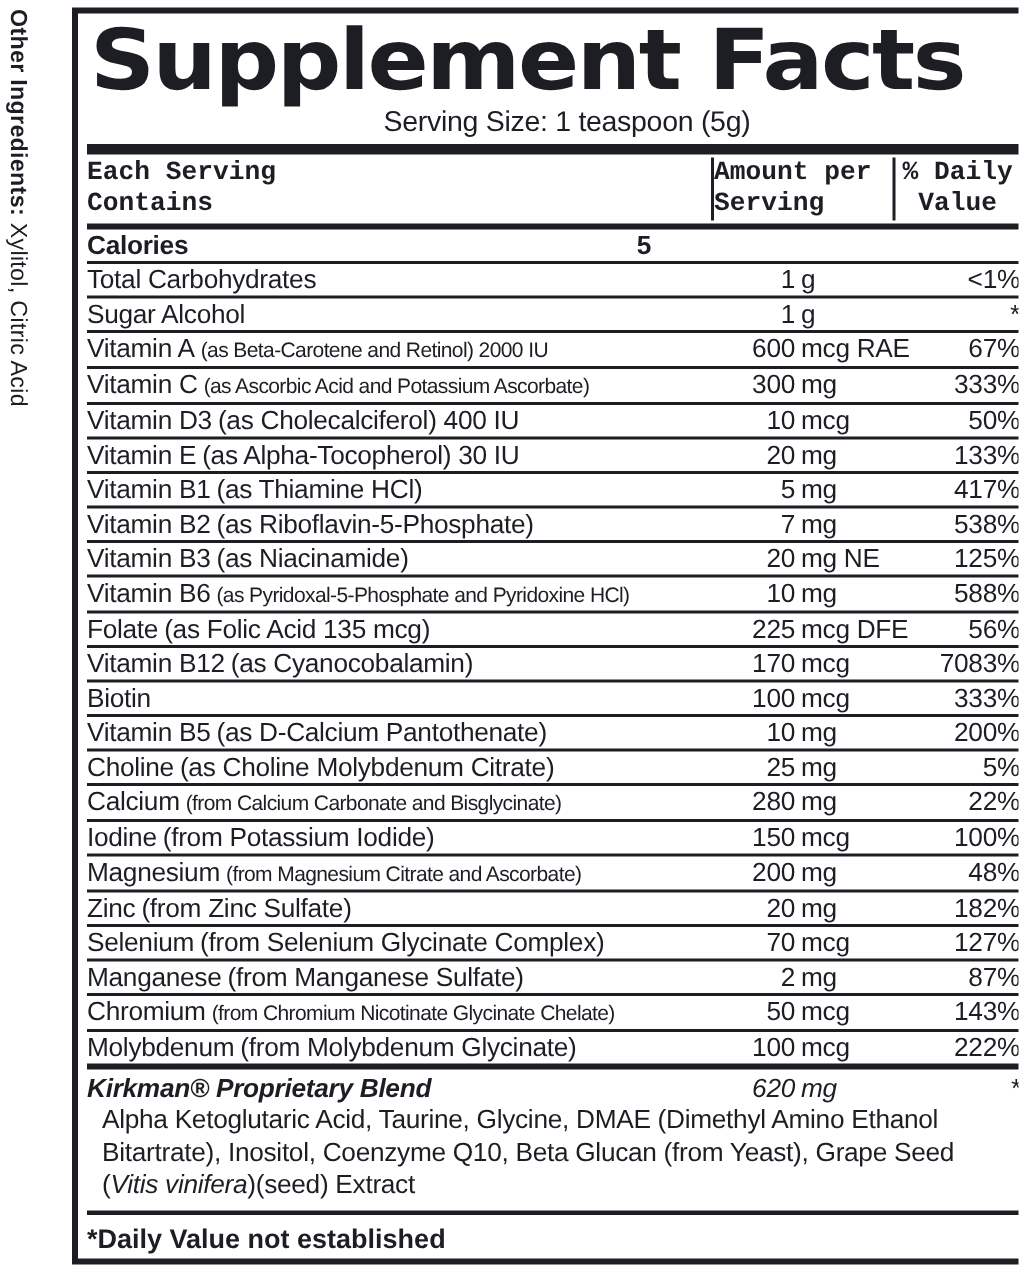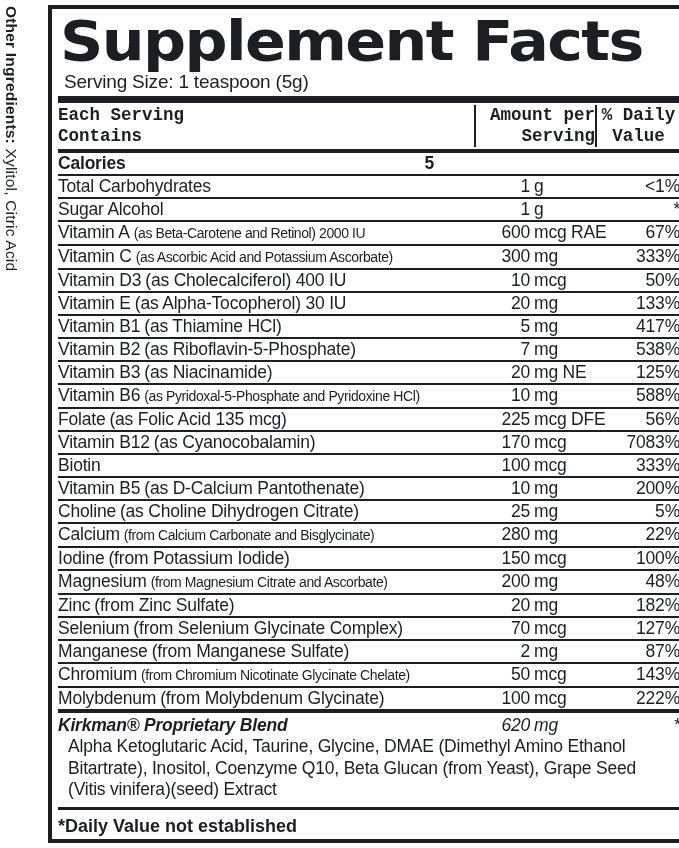--- a/index.html
+++ b/index.html
@@ -18,43 +18,43 @@
     position:absolute;left:48px;top:5px;width:642px;height:838px;
     box-sizing:border-box;border:4px solid #1c1e24;background:#fff;
     padding:0 6px;overflow:hidden;
   }
   .title{
     font-family:"DejaVu Sans","Liberation Sans",sans-serif;
     font-weight:bold;font-size:56px;line-height:60px;letter-spacing:-1.5px;
     transform:scaleX(1.075);transform-origin:left top;
     margin:2px 0 0 2px;white-space:nowrap;
   }
-  .serving{font-size:19px;line-height:21px;margin-left:6px;letter-spacing:-.2px;}
+  .serving{font-size:19px;line-height:21px;margin-left:18px;letter-spacing:-.2px;text-align:center;}
   .serving:first-of-type{margin-top:2px;}
   .bar-thick{height:7px;background:#1c1e24;margin-top:4px;}
   .bar-mid{height:4px;background:#1c1e24;}
   .head-row{display:flex;align-items:stretch;font-weight:bold;font-size:17.5px;line-height:21px;padding:2px 0;font-family:Liberation Mono, monospace;}
   .h-name{flex:1;}
-  .h-amt{width:121px;border-left:2px solid #1c1e24;text-align:right;box-sizing:border-box;}
+  .h-amt{width:121px;border-left:2px solid #1c1e24;text-align:left;box-sizing:border-box;}
   .h-dv{width:85px;border-left:2px solid #1c1e24;text-align:center;box-sizing:border-box;}
   .row{display:flex;font-size:17.5px;line-height:21px;letter-spacing:-.2px;border-top:2px solid #1c1e24;padding:0;}
   .row.first{border-top:none;gap:48px;}
   .row .n{flex:1;white-space:nowrap;overflow:visible;}
   .row .nm{}
   .row .dt{margin-left:4px;}
   .row .dt.cond{font-size:14px;letter-spacing:-.4px;}
   .row .num{width:56px;text-align:right;flex:none;}
   .row .unit{width:65px;flex:none;padding-left:4px;white-space:nowrap;box-sizing:border-box;}
   .row .dv{width:85px;flex:none;text-align:right;}
   .row.bold .nm,.row.bold .num{font-weight:bold;}
   .blend{border-top:4px solid #1c1e24;padding-bottom:4px;}
   .blend .row{border-top:none;padding-top:2px;font-style:italic;}
   .blend .nm{font-weight:bold;}
   .blend-desc{font-size:17.5px;line-height:21.5px;letter-spacing:-.2px;padding:0 4px 2px 10px;}
-  .blend-desc .it{text-align:right;}
+  .blend-desc .it{font-style:italic;text-align:right;}
   .footnote{border-top:3px solid #1c1e24;font-weight:bold;font-size:18px;line-height:22px;padding:5px 0 4px 0;}
 </style>
 </head>
 <body>
 
 <div class="side-text"><span class="b">Other Ingredients:</span><span> Xylitol, Citric Acid</span></div>
 
 <div class="label-box">
   <div class="title">Supplement Facts</div>
   <div class="serving">Serving Size: 1 teaspoon (5g)</div>
@@ -162,21 +162,21 @@
     <span class="unit">mcg</span>
     <span class="dv">333%</span>
   </div>
       <div class="row">
     <span class="n"><span class="nm">Vitamin B5</span><span class="dt">(as D-Calcium Pantothenate)</span></span>
     <span class="num">10</span>
     <span class="unit">mg</span>
     <span class="dv">200%</span>
   </div>
       <div class="row">
-    <span class="n"><span class="nm">Choline</span><span class="dt">(as Choline Dihydrogen Citrate)</span></span>
+    <span class="n"><span class="nm">Choline</span><span class="dt">(as Choline Molybdenum Citrate)</span></span>
     <span class="num">25</span>
     <span class="unit">mg</span>
     <span class="dv">5%</span>
   </div>
       <div class="row">
     <span class="n"><span class="nm">Calcium</span><span class="dt cond">(from Calcium Carbonate and Bisglycinate)</span></span>
     <span class="num">280</span>
     <span class="unit">mg</span>
     <span class="dv">22%</span>
   </div>

